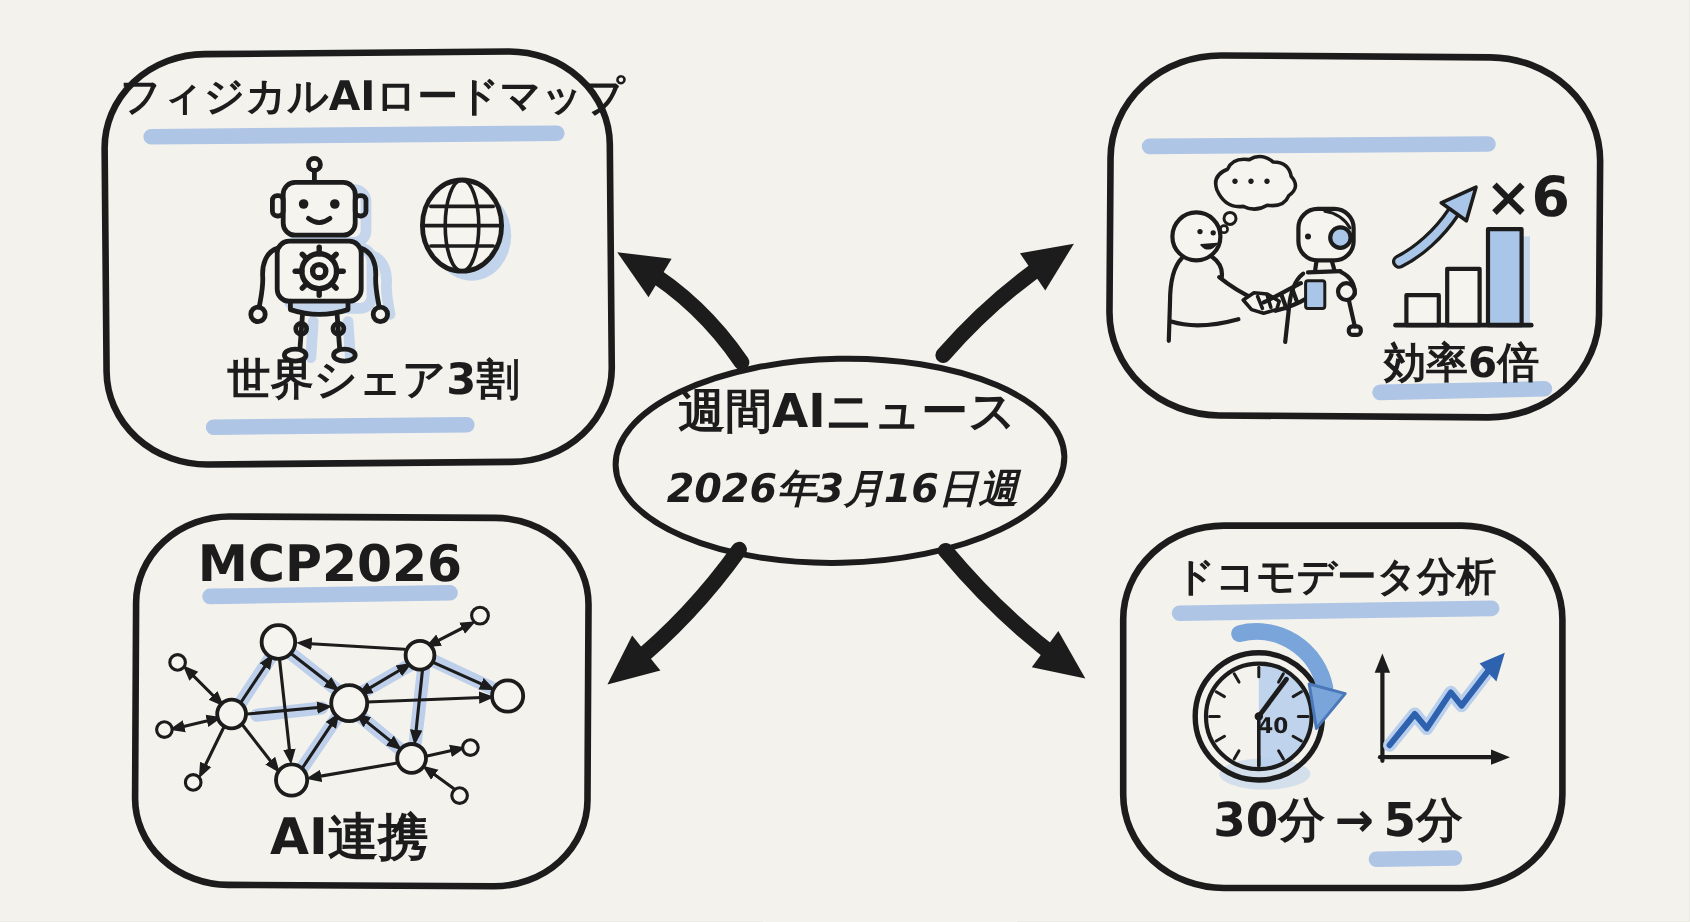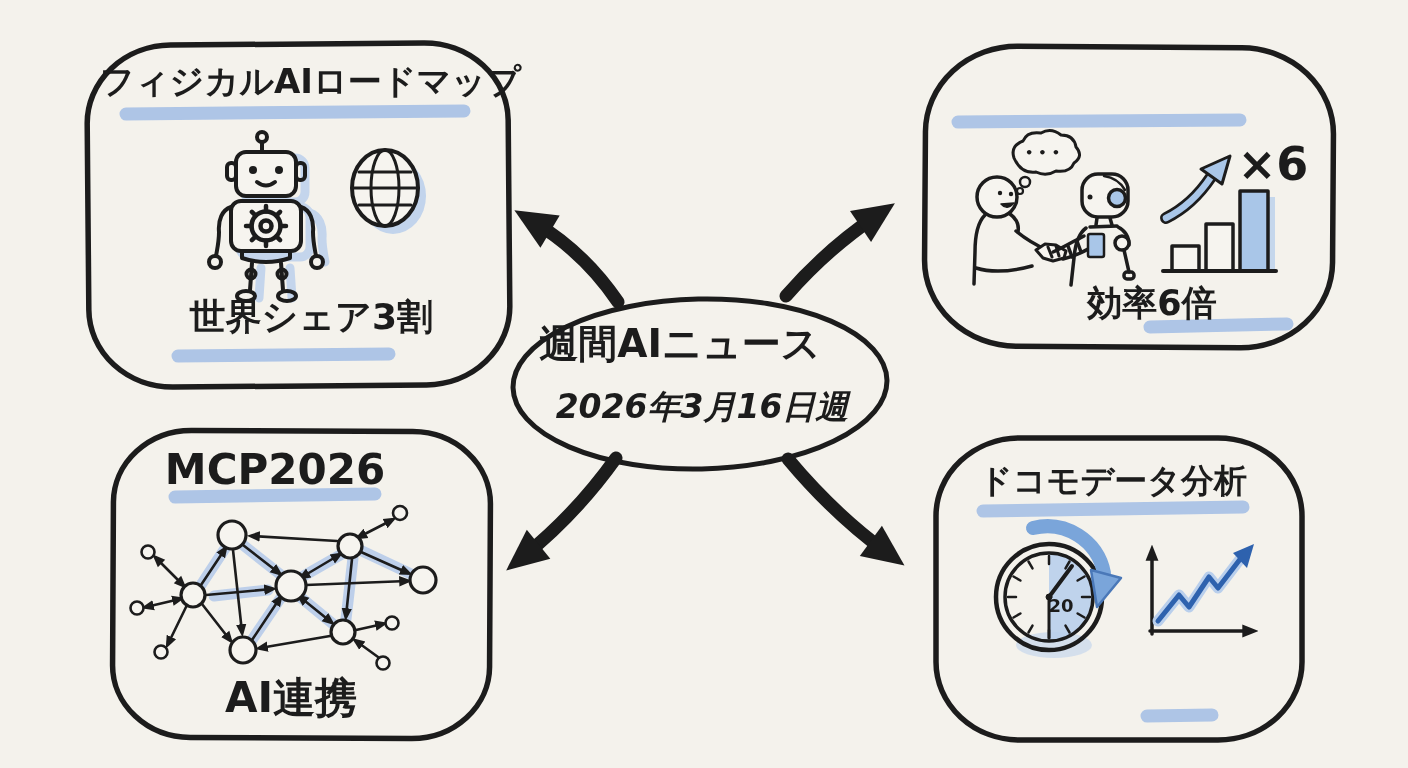--- a/index.html
+++ b/index.html
@@ -264,24 +264,31 @@
     <polyline points="1158,621 1179,595 1189,607 1209,577 1218,588 1241,558" fill="none" stroke="#2e62ae" stroke-width="5" stroke-linecap="round" stroke-linejoin="round"></polyline>
     <polygon points="1247,568 1233,553 1254,544" fill="#2e62ae"></polygon>
   </g>
 </svg>
 
 <div class="t" style="left:100px;top:62px;width:396px;font-size:34px;">フィジカルAIロードマップ</div>
 <div class="t" style="left:133px;top:296px;width:300px;font-size:36px;text-align:right;">世界シェア3割</div>
 
 <div class="t" style="left:1015px;top:146px;width:60px;font-size:13px;letter-spacing:5px;">•••</div>
 <div class="t" style="left:1228px;top:138px;width:90px;font-size:46px;">×6</div>
-<div class="t" style="left:1052px;top:283px;width:200px;font-size:35px;">効率6倍</div>
-
-<div class="t" style="left:500px;top:322px;width:360px;font-size:39px;">週間AIニュース</div>
+<div class="t" style="left:1118px;top:283px;width:200px;font-size:35px;">効率6倍</div>
+
+<div class="t" style="left:526px;top:322px;width:360px;font-size:39px;">週間AIニュース</div>
 <div class="t" style="left:528px;top:388px;width:348px;font-size:33px;font-style:italic;">2026年3月16日週</div>
 
 <div class="t" style="left:150px;top:446px;width:250px;font-size:42px;">MCP2026</div>
 <div class="t" style="left:958px;top:462px;width:310px;font-size:33px;">ドコモデータ分析</div>
 
 <div class="t" style="left:171px;top:674px;width:240px;font-size:42px;">AI連携</div>
-<div class="t" style="left:1041px;top:596px;width:40px;font-size:18px;">20</div>
-
+<div class="t" style="left:1041px;top:596px;width:40px;font-size:18px;">40</div>
+<div class="t" style="left:990px;top:663px;width:250px;font-size:39px;">
+  <span class="cap-flex">
+    <span>30分</span>
+    <span>→</span>
+    <span>5分</span>
+  </span>
 </div>
 
+</div>
+
 </body></html>

